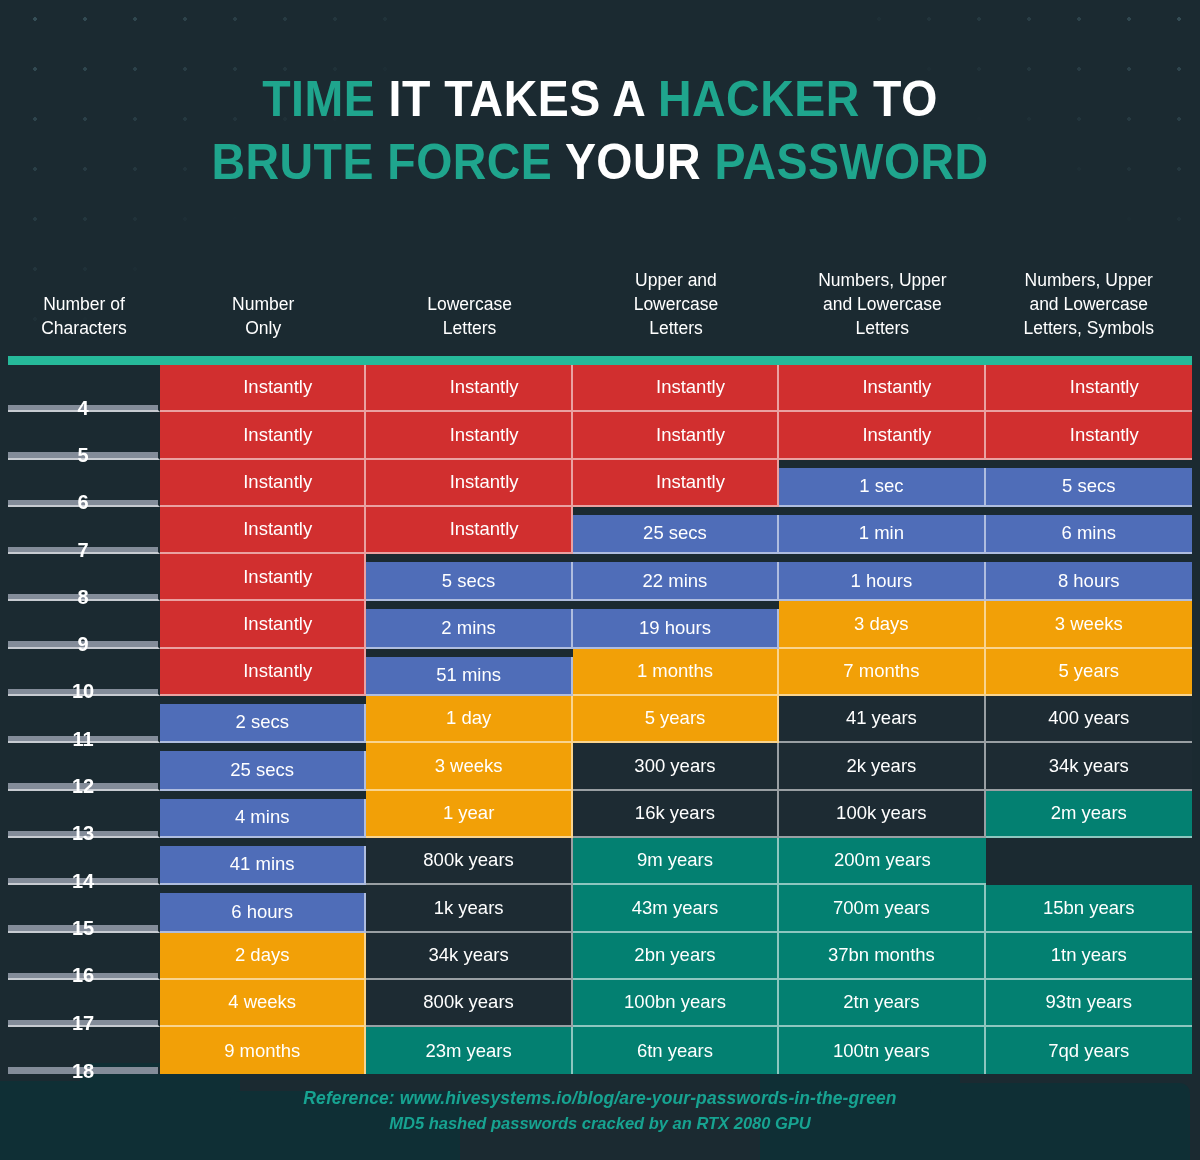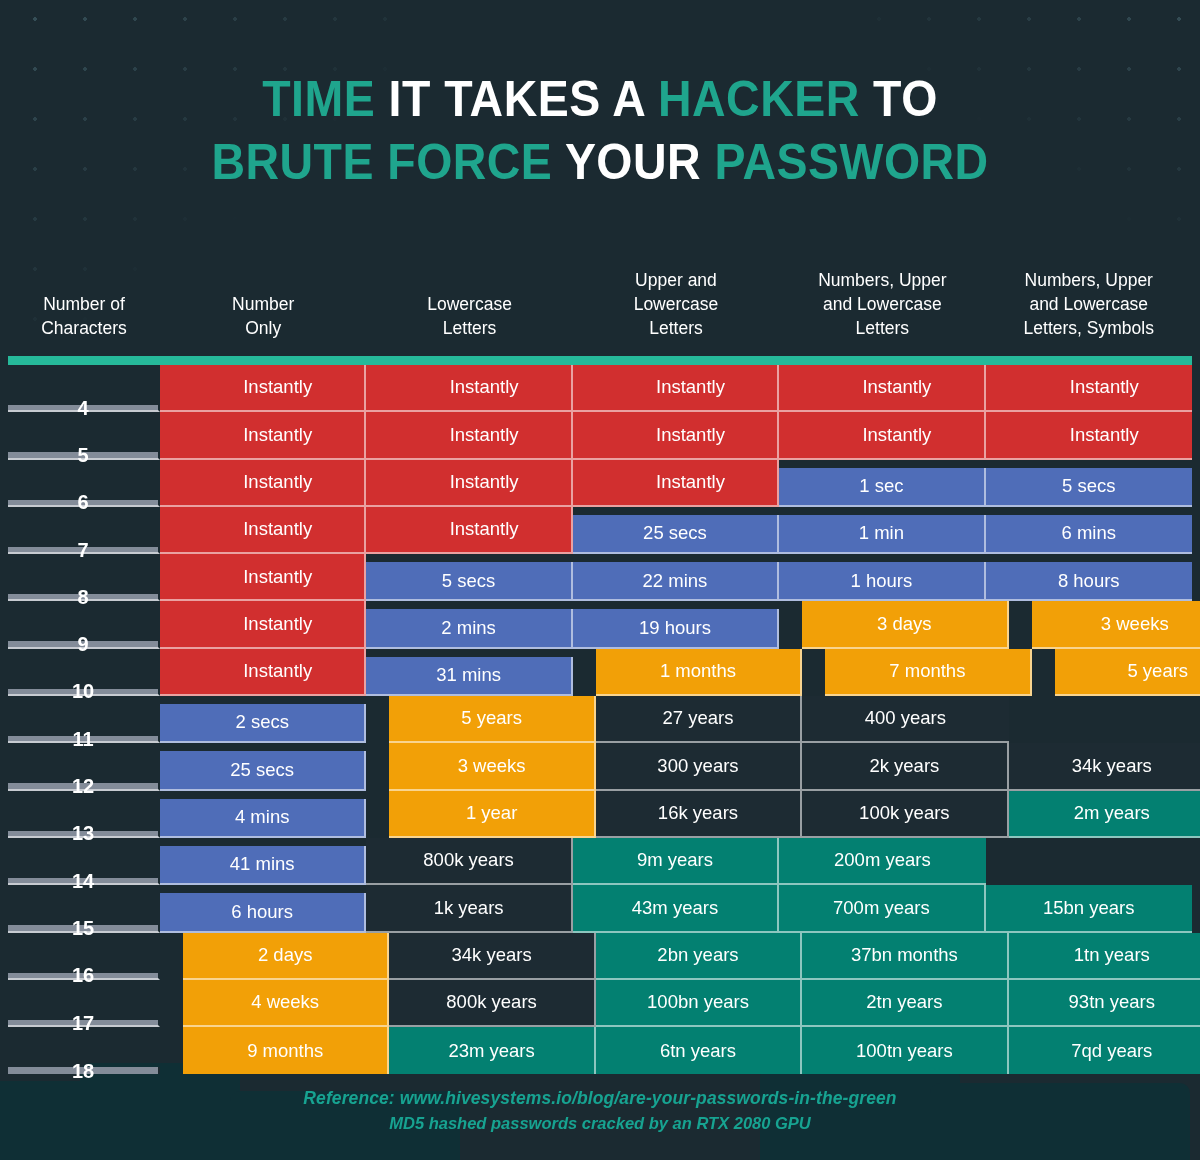--- a/index.html
+++ b/index.html
@@ -78,21 +78,21 @@
     border-right:2px solid rgba(255,255,255,.55);
   }
   .row:last-child .cell { border-bottom:none; }
   .row .cell:last-child { border-right:none; }
   .cell.num {
     font-weight:bold; font-size:20px; background:#838c99;
     border-right:2px solid #1b2a31;
   }
   .c-red   { background:#d12f2f;padding-left:31px; }
   .c-blue  { background:#4f6db8;margin-top:8px; }
-  .c-orange{ background:#f2a007;margin-left:23px; }
+  .c-orange{ background:#f2a007; }
   .c-dark  { background:#1d2b33; }
   .c-teal  { background:#038071; }
 </style>
 </head>
 <body>
 
 <div id="root">
 
   <div class="dots tl"></div>
   <div class="dots tr"></div>
@@ -190,30 +190,31 @@
           <div class="cell num col0">9</div>
           <div class="cell colN c-red">Instantly</div>
           <div class="cell colN c-blue">2 mins</div>
           <div class="cell colN c-blue">19 hours</div>
           <div class="cell colN c-orange">3 days</div>
           <div class="cell colN c-orange">3 weeks</div>
         </div>
         <div class="row">
           <div class="cell num col0">10</div>
           <div class="cell colN c-red">Instantly</div>
-          <div class="cell colN c-blue">31 mins</div>
+          <div class="cell colN c-blue">51 mins</div>
           <div class="cell colN c-orange">1 months</div>
           <div class="cell colN c-orange">7 months</div>
           <div class="cell colN c-orange">5 years</div>
         </div>
         <div class="row">
           <div class="cell num col0">11</div>
           <div class="cell colN c-blue">2 secs</div>
+          <div class="cell colN c-orange">1 day</div>
           <div class="cell colN c-orange">5 years</div>
-          <div class="cell colN c-dark">27 years</div>
+          <div class="cell colN c-dark">41 years</div>
           <div class="cell colN c-dark">400 years</div>
         </div>
         <div class="row">
           <div class="cell num col0">12</div>
           <div class="cell colN c-blue">25 secs</div>
           <div class="cell colN c-orange">3 weeks</div>
           <div class="cell colN c-dark">300 years</div>
           <div class="cell colN c-dark">2k years</div>
           <div class="cell colN c-dark">34k years</div>
         </div>

